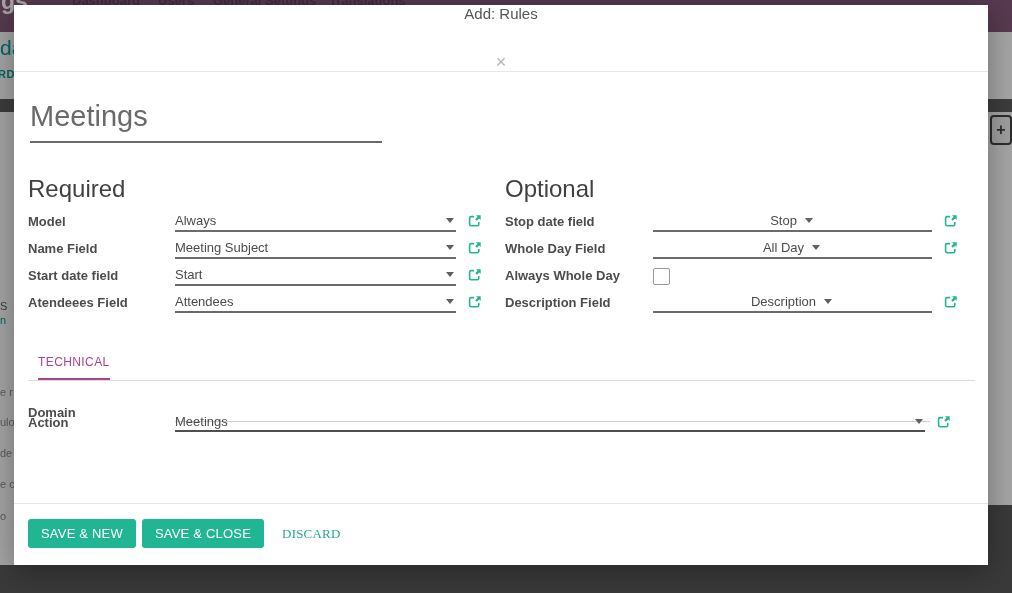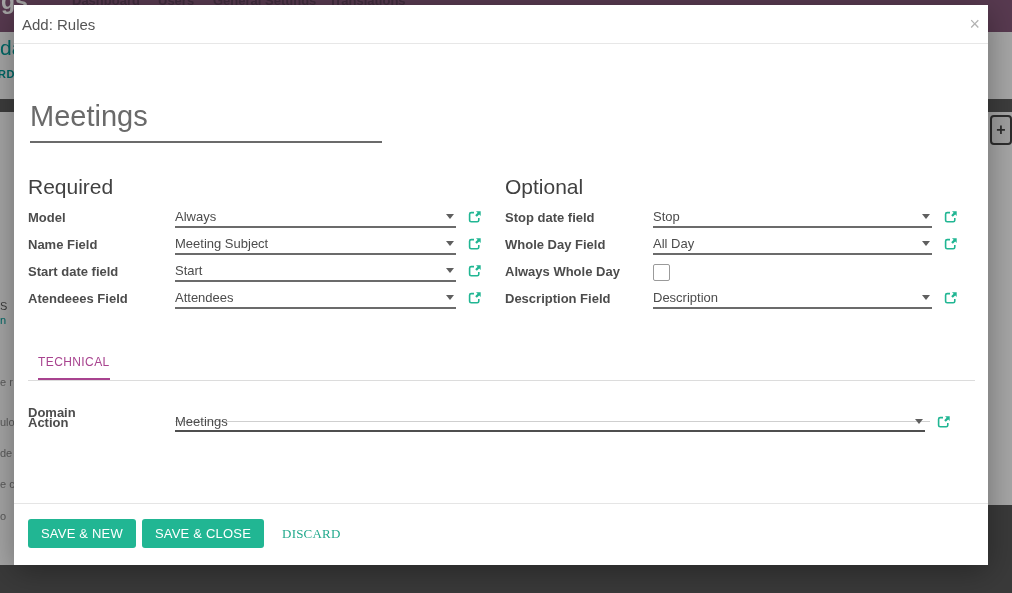--- a/index.html
+++ b/index.html
@@ -20,37 +20,37 @@
   .bg-frag { position:absolute; left:0; color:#8d8d8d; font-size:11px; }
   .bg-frag.teal { color:#00A09D; }
   .bg-rightdark { position:absolute; left:988px; top:505px; width:24px; height:60px; background:#595959; }
   .bg-bottom { position:absolute; left:0; top:565px; width:1012px; height:28px; background:#595959; }
 
   
   .overlay { position:absolute; inset:0; background:rgba(0,0,0,0.35); z-index:1; }
 
   
   .modal { position:absolute; left:14px; top:5px; width:974px; height:560px; background:#fff; z-index:2; box-shadow:0 6px 30px rgba(0,0,0,.35); }
-  .m-head { height:39px; border-bottom:1px solid #e7e7e7; display:flex; align-items:center; justify-content:space-between; padding:0 8px; }
+  .m-head { height:67px; border-bottom:1px solid #e7e7e7; display:flex; align-items:center; justify-content:space-between; padding:0 24px;flex-direction:column; }
   .m-title { font-size:15px; color:#555; }
   .m-close { font-size:18px; color:#b3b3b3; cursor:pointer; line-height:1; }
 
   .name-input { position:absolute; left:16px; top:95px; width:352px; font-size:29px; color:#6a6a6a; padding-bottom:8px; border-bottom:2px solid #6b6b6b; }
 
   .col { position:absolute; top:170px; }
   .col.left { left:14px; }
   .col.right { left:491px; }
-  .sec-h { font-size:21px; font-weight:400; color:#414141; margin-bottom:10px; }
+  .sec-h { font-size:24px; font-weight:400; color:#414141; margin-bottom:10px; }
   .frow { display:flex; align-items:flex-start; height:20px; margin-bottom:7px; }
   .flabel { flex:none; font-size:13px; font-weight:bold; color:#4c4c4c; padding-top:1px; }
   .col.left .flabel { width:147px; }
   .col.right .flabel { width:148px; }
   .fwidget { flex:none; display:flex; justify-content:space-between; align-items:center; height:19px; border-bottom:2px solid #6b6b6b; padding:0 2px 2px 0; }
   .col.left .fwidget { width:281px; }
-  .col.right .fwidget { width:279px; }
+  .col.right .fwidget { width:279px;justify-content:center; }
   .fvalue { font-size:13px; color:#4c4c4c; white-space:nowrap; }
   .caret { width:0; height:0; border-left:4px solid transparent; border-right:4px solid transparent; border-top:5px solid #5f5f5f; margin-left:8px; }
   .extlink { margin-left:12px; margin-top:1px; line-height:0; }
   .checkbox { width:17px; height:17px; border:1px solid #9a9a9a; border-radius:2px; background:#fff; margin-top:1px; }
 
   .tech { position:absolute; left:14px; top:347px; width:947px; border-bottom:1px solid #dcdcdc; }
   .tech-tab { display:inline-block; margin-left:10px; font-size:12px; letter-spacing:.4px; color:#A8438F; line-height:14px; padding-bottom:9px; border-bottom:2px solid #A8438F; }
 
   .bigrow { position:absolute; left:14px; display:flex; align-items:flex-start; }
   .bigrow .flabel { width:147px; }
@@ -76,21 +76,21 @@
       <span class="menu-item" style="left:213px">General Settings</span>
       <span class="menu-item" style="left:329px">Translations</span>
     </div>
     <div class="page-bg"></div>
     <span class="bg-heading-frag">da</span>
     <span class="bg-link-frag">RD</span>
     <div class="bg-darkbar"></div>
     <div class="bg-plus">+</div>
     <span class="bg-frag" style="top:300px;color:#5a5a5a">S</span>
     <span class="bg-frag teal" style="top:314px">n</span>
-    <span class="bg-frag" style="top:376px">e r</span>
+    <span class="bg-frag" style="top:386px">e r</span>
     <span class="bg-frag" style="top:416px">ulo</span>
     <span class="bg-frag" style="top:447px">de</span>
     <span class="bg-frag" style="top:478px">e c</span>
     <span class="bg-frag" style="top:510px">o</span>
     <div class="bg-rightdark"></div>
     <div class="bg-bottom"></div>
   </div>
 
   <div class="overlay"></div>
 

